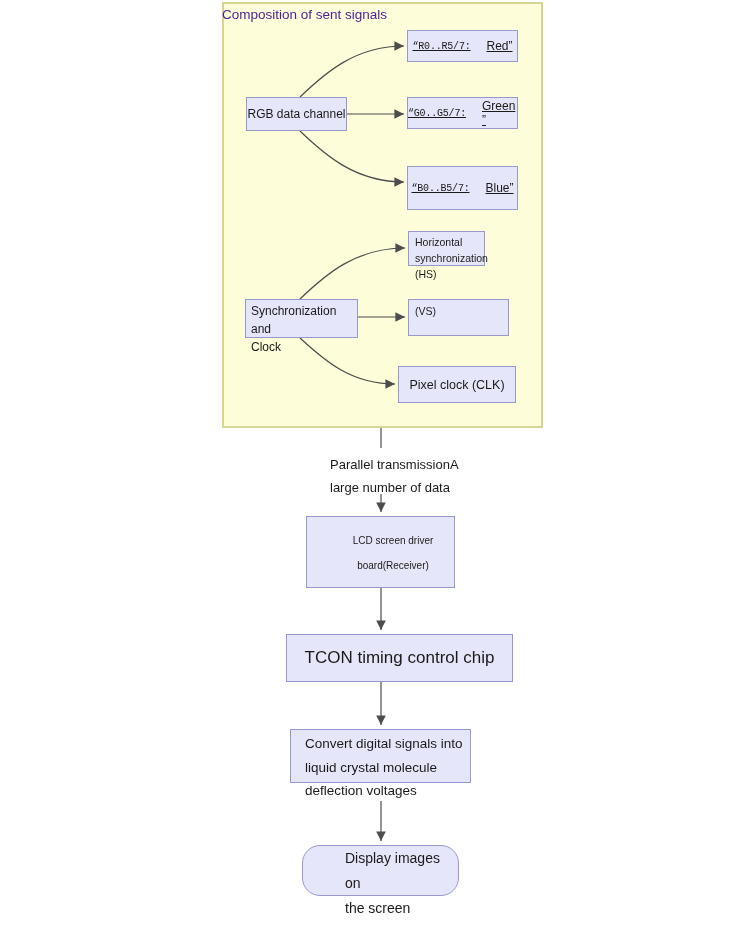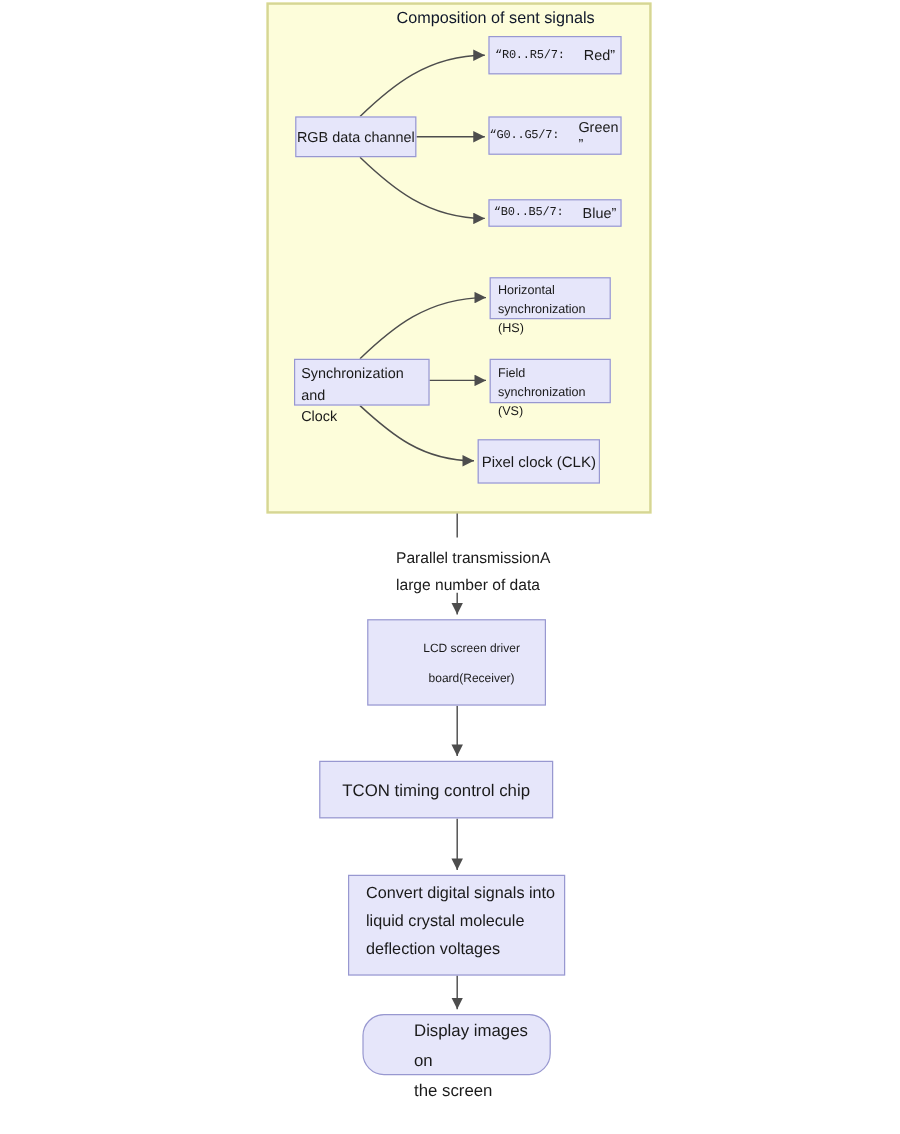--- a/index.html
+++ b/index.html
@@ -23,23 +23,23 @@
     width: 321px; height: 426px;
     background: var(--panel-bg, #fdfdda);
     border: 2px solid var(--panel-border, #d6d694);
     box-sizing: border-box;
     z-index: 0;
   }
   .panel-title {
     position: absolute;
     left: 222px; top: 7px;
     width: 382px;
-    text-align: center;
+    text-align: left;
     font-size: 13.5px;
-    color: #0f172a;
+    color: #4c1d95;
     z-index: 2;
   }
   
   svg.connectors {
     position: absolute;
     left: 0; top: 0;
     z-index: 1;
   }
   .conn {
     stroke: var(--arrow, #4d4d4d);
@@ -55,46 +55,46 @@
     z-index: 2;
     color: var(--text, #1a1a1a);
   }
   .center {
     display: flex;
     align-items: center;
     justify-content: center;
   }
   
   .rgb-node     { left:246px; top:97px;  width:101px; height:34px; font-size:12px;justify-content:center; }
-  .sig-node     { left:407px; width:111px; font-size:12px; }
+  .sig-node     { left:407px; width:111px; font-size:12px;text-decoration:underline; }
   .red-node     { top:30px;  height:32px; }
   .green-node   { top:97px;  height:32px; }
-  .blue-node    { top:166px; height:23px; }
+  .blue-node    { top:166px; height:44px; }
   .mono {
     font-family: "Liberation Mono", "DejaVu Sans Mono", monospace;
     font-size: 10px;
     letter-spacing: -0.2px;
   }
   .sig-label { margin-left: 16px; font-size: 12px; }
   
   .sync-node { left:245px; top:299px; width:113px; height:39px; font-size:12px; line-height:18px; padding:2px 0 0 5px; }
-  .hs-node   { left:408px; top:231px; width:101px; height:35px; font-size:10.5px; line-height:16px; padding:2px 0 0 6px; }
+  .hs-node   { left:408px; top:231px; width:77px; height:35px; font-size:10.5px; line-height:16px; padding:2px 0 0 6px; }
   .vs-node   { left:408px; top:299px; width:101px; height:37px; font-size:10.5px; line-height:16px; padding:3px 0 0 6px; }
-  .clk-node  { left:398px; top:366px; width:102px; height:37px; font-size:12.5px; }
+  .clk-node  { left:398px; top:366px; width:118px; height:37px; font-size:12.5px; }
   
   .flow-note {
     position: absolute;
     left: 330px; top: 453px;
     font-size: 13px;
     line-height: 23px;
     z-index: 2;
   }
   .lcd-node     { left:306px; top:516px; width:149px; height:72px; font-size:10px; line-height:25px; padding:11px 0 0 25px;text-align:center; }
-  .tcon-node    { left:266px; top:634px; width:195px; height:48px; font-size:14px; }
-  .convert-node { left:290px; top:729px; width:181px; height:84px; font-size:13.5px; line-height:23.5px; padding:2px 0 0 14px; }
+  .tcon-node    { left:286px; top:634px; width:227px; height:48px; font-size:17px; }
+  .convert-node { left:290px; top:729px; width:181px; height:54px; font-size:13.5px; line-height:23.5px; padding:2px 0 0 14px; }
   .display-node { left:302px; top:845px; width:157px; height:51px; font-size:14px; line-height:25px; padding:0 0 0 42px;border-radius:18px; }
 </style>
 </head>
 <body>
 
 <div class="canvas">
 
   <div class="panel"></div>
   <div class="panel-title">Composition of sent signals</div>
 
@@ -140,21 +140,20 @@
     <div>Synchronization and</div>
     <div>Clock</div>
   </div>
 
   <div class="node hs-node">
     <div>Horizontal</div>
     <div>synchronization (HS)</div>
   </div>
 
   <div class="node vs-node">
-    <div>Field synchronization</div>
     <div>(VS)</div>
   </div>
 
   <div class="node clk-node center">
     <span>Pixel clock (CLK)</span>
   </div>
 
   <div class="flow-note">
     <div>Parallel transmissionA</div>
     <div>large number of data</div>

